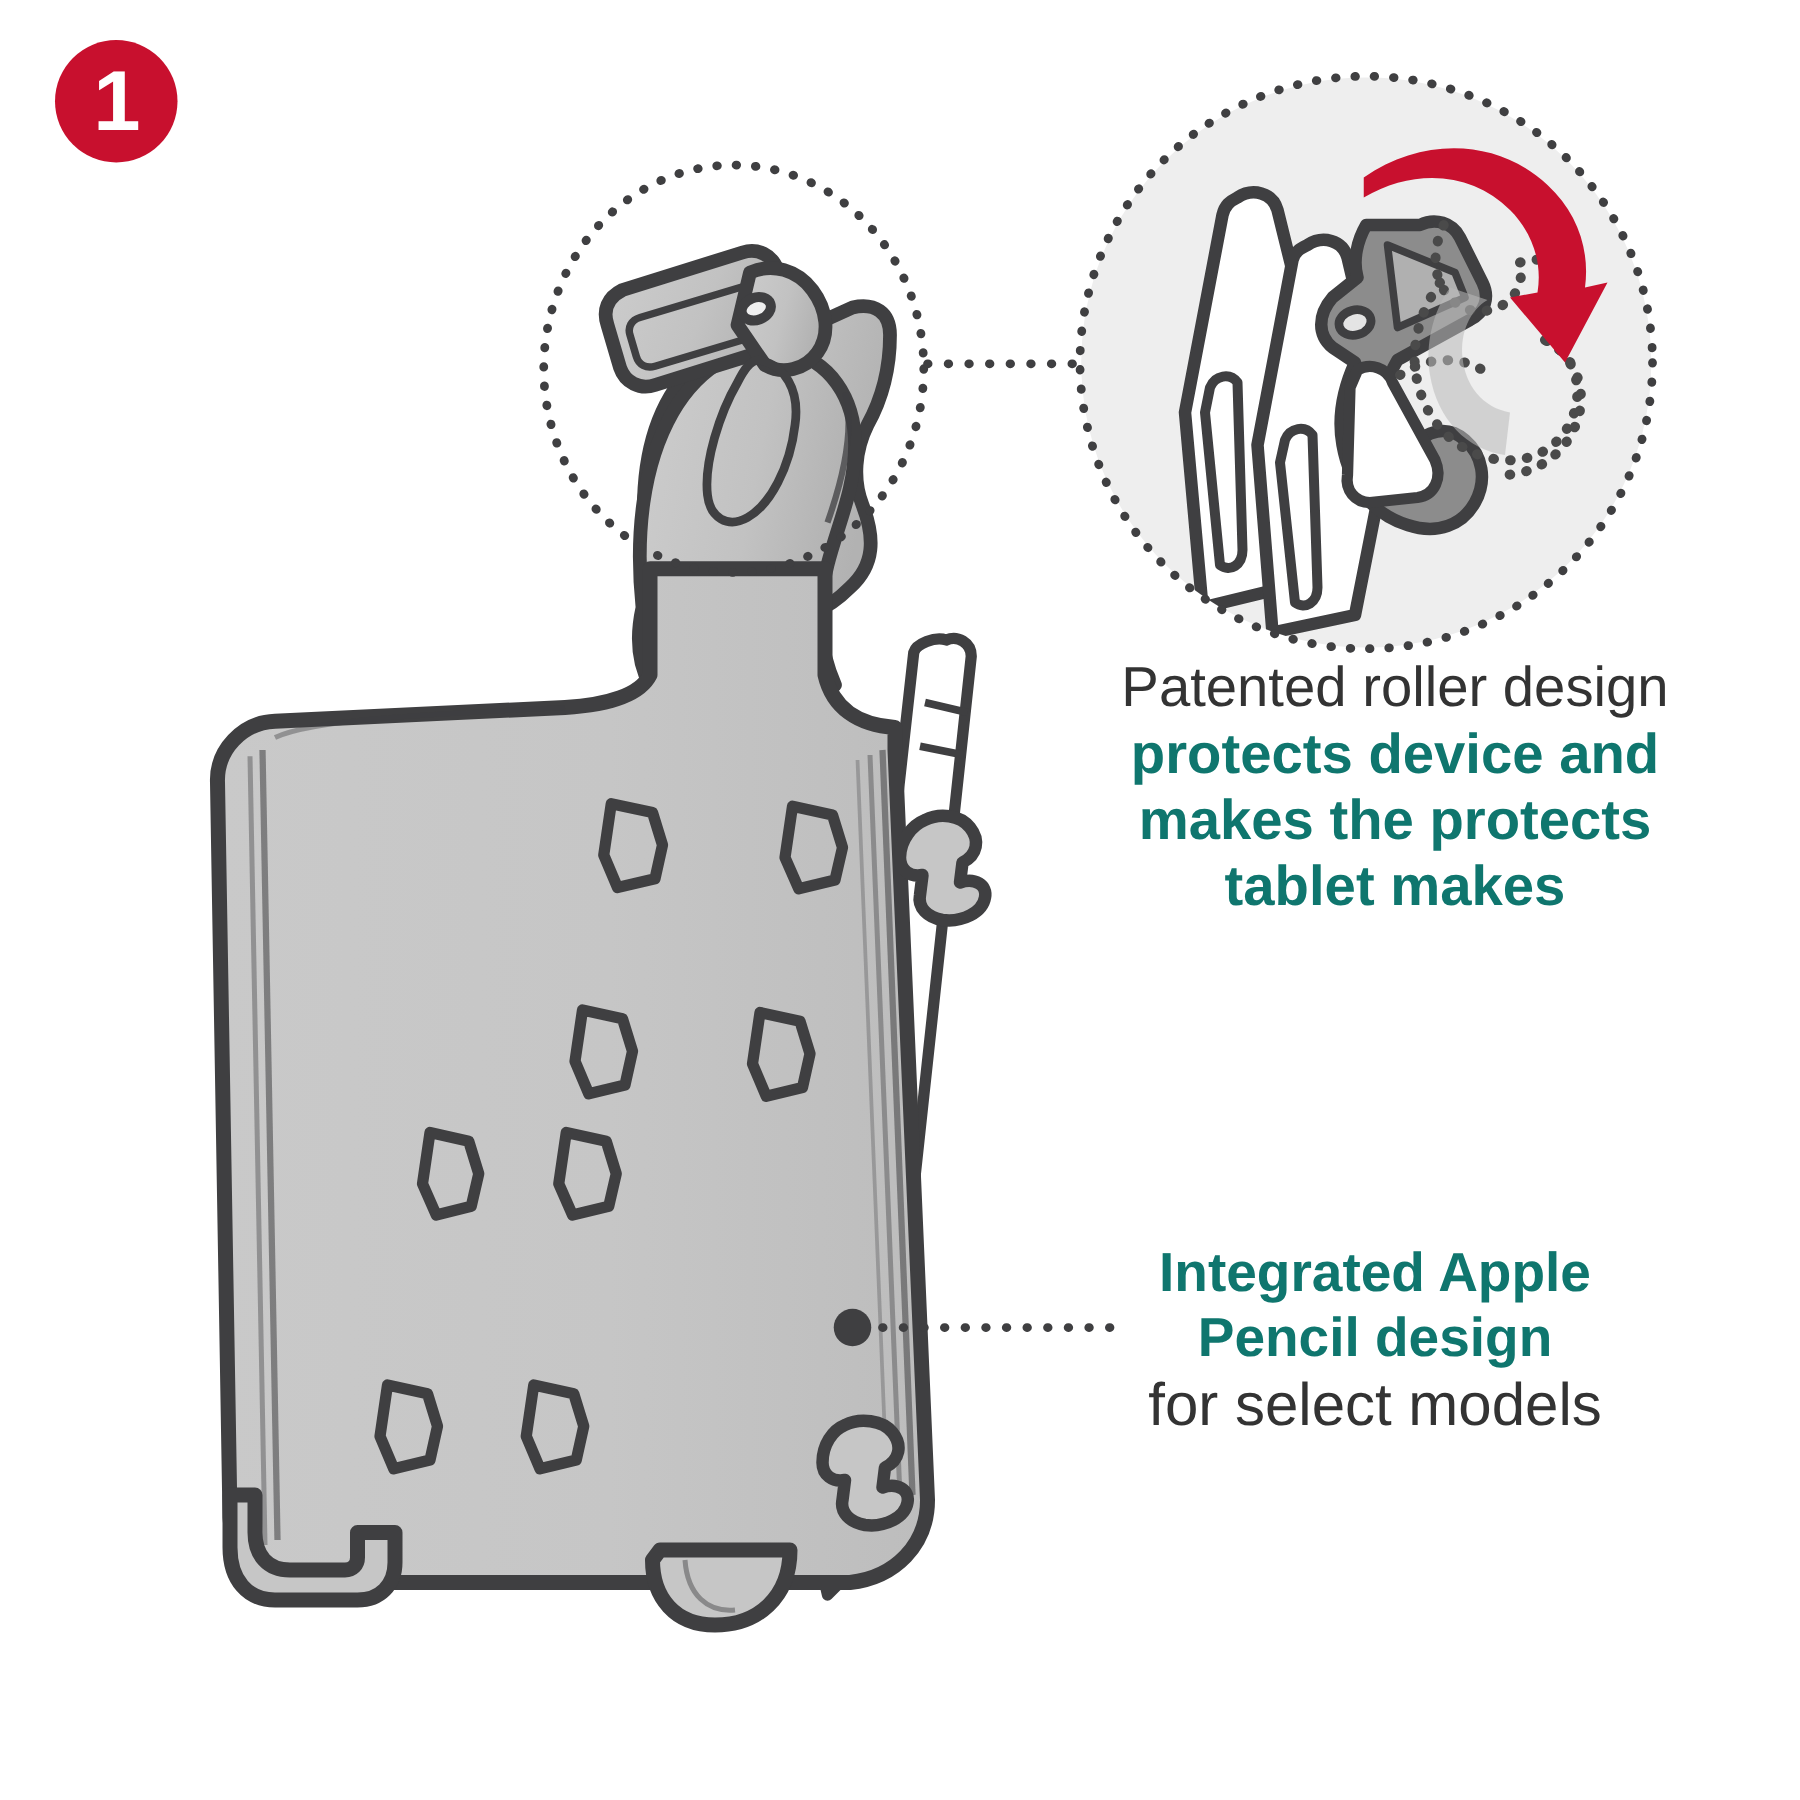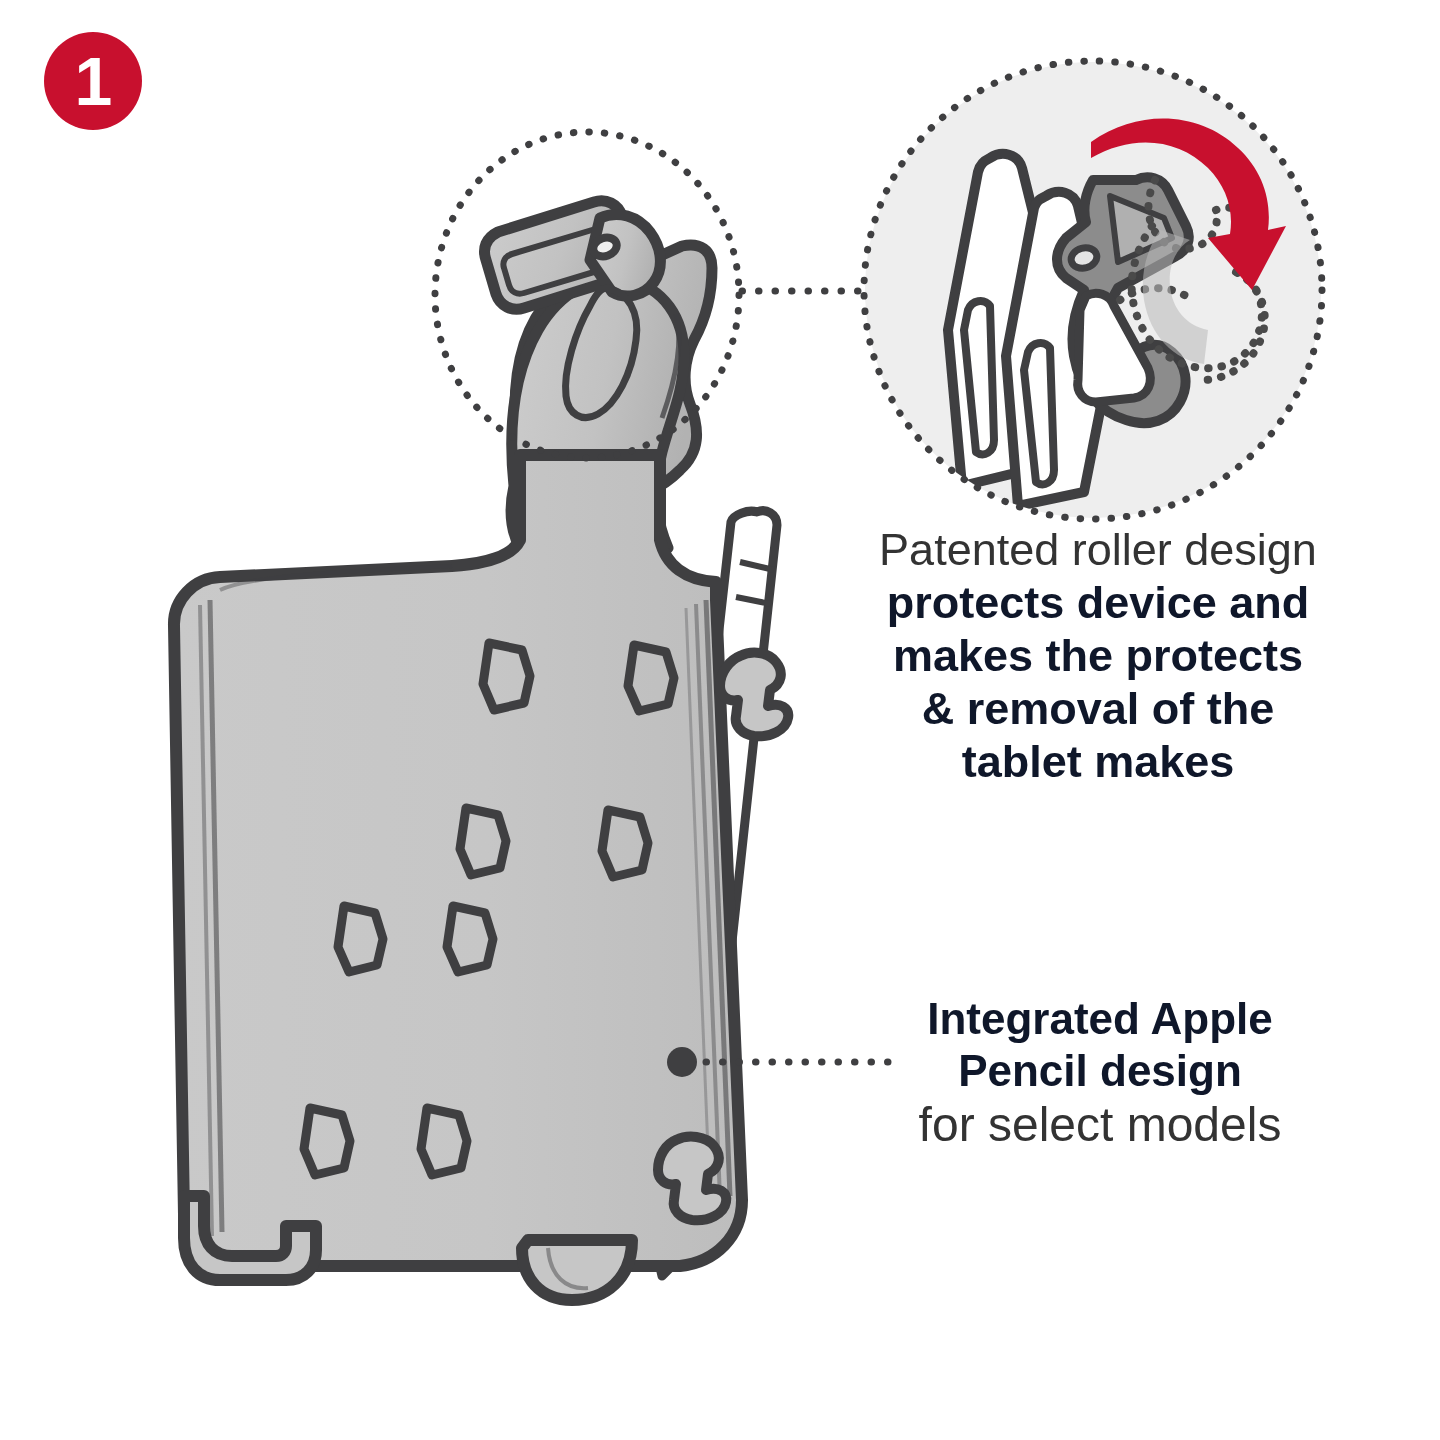--- a/index.html
+++ b/index.html
@@ -53,42 +53,42 @@
   }
 
   
   .callout {
     position: absolute;
     text-align: center;
     font-family: "Liberation Sans", sans-serif;
   }
 
   #callout-roller {
-    left: 844px;
+    left: 862px;
     top: 523px;
     width: 508px;
   }
 
   #callout-pencil {
     left: 870px;
     top: 993px;
     width: 460px;
     text-align: center;
   }
 
   .line-plain {
     color: #333333;
     font-weight: 400;
     font-size: 45px;
     line-height: 1.18;
     white-space: nowrap;
   }
 
   .line-accent {
-    color: #0f172a;
+    color: #0f766e;
     font-weight: 700;
     font-size: 45px;
     line-height: 1.18;
     white-space: nowrap;
   }
 
   #callout-pencil .line-accent { font-size: 44px; }
   #callout-pencil .line-plain  { font-size: 48px; }
 </style>
 </head>
@@ -408,21 +408,20 @@
   </svg>
 
   <div class="step-badge">
     <span>1</span>
   </div>
 
   <div class="callout" id="callout-roller">
     <div class="line-plain">Patented roller design</div>
     <div class="line-accent">protects device and</div>
     <div class="line-accent">makes the protects</div>
-    <div class="line-accent">&amp; removal of the</div>
     <div class="line-accent">tablet makes</div>
   </div>
 
   <div class="callout" id="callout-pencil">
     <div class="line-accent">Integrated Apple</div>
     <div class="line-accent">Pencil design</div>
     <div class="line-plain">for select models</div>
   </div>
 
 </div>

